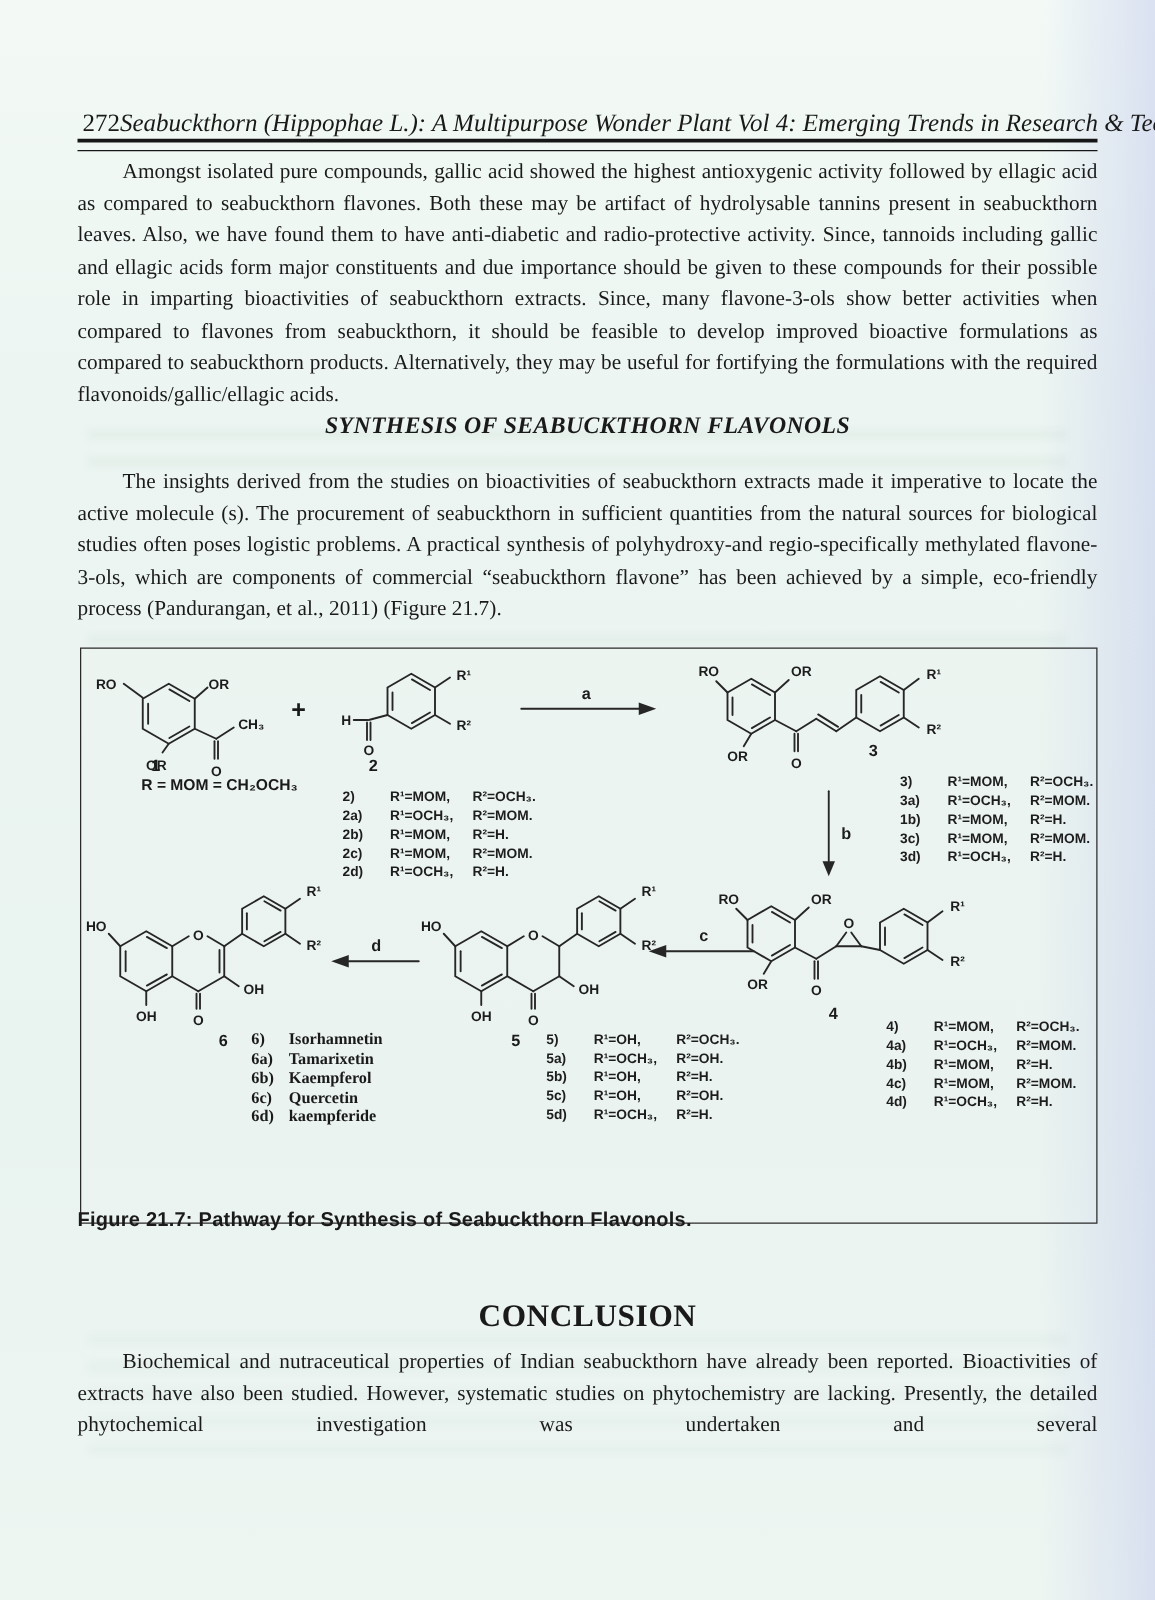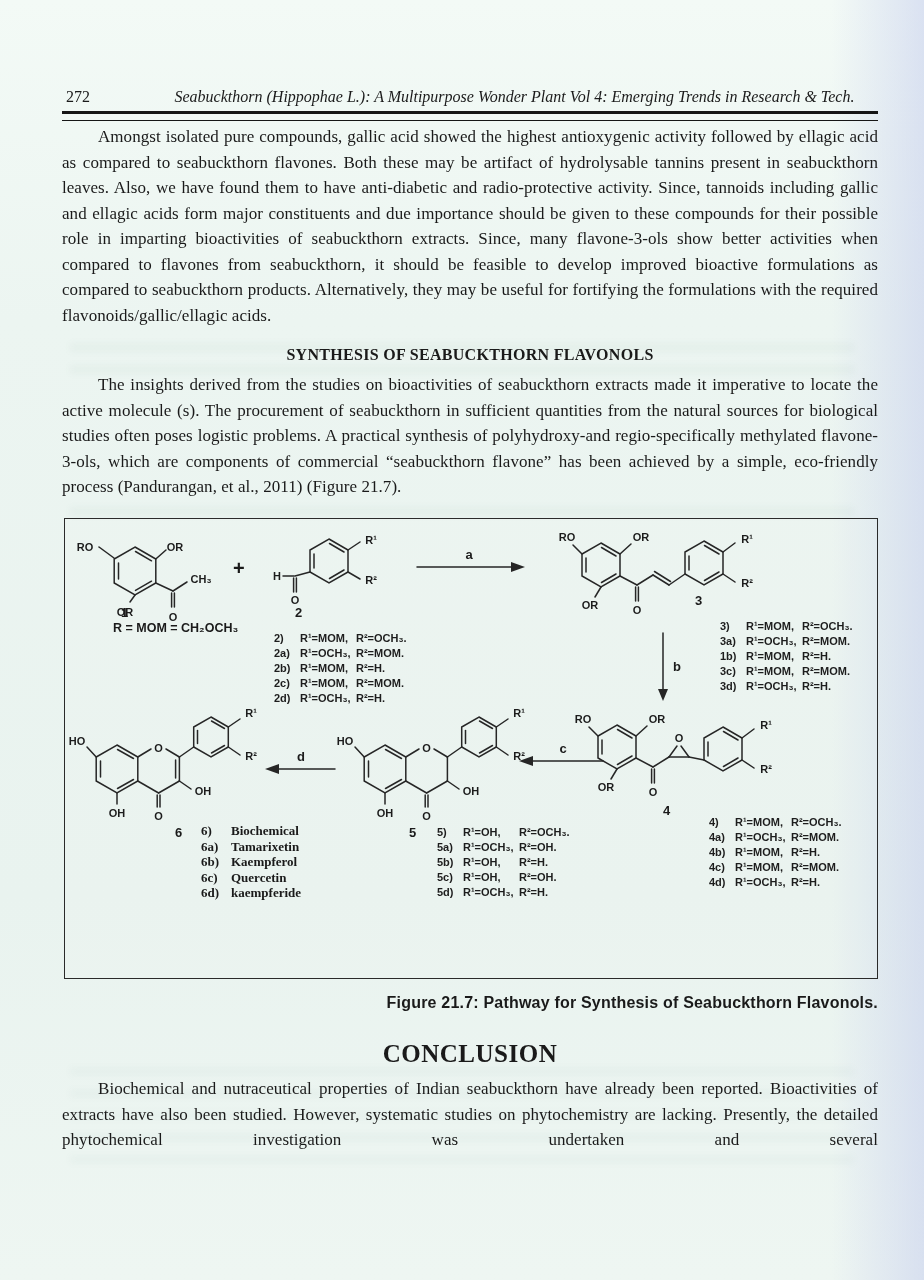--- a/index.html
+++ b/index.html
@@ -5,54 +5,54 @@
   html,body{margin:0;padding:0;}
   .page{
     position:relative;width:924px;height:1280px;overflow:hidden;
     background:
       linear-gradient(90deg, rgba(205,212,242,0) 90%, rgba(198,206,238,.55) 100%),
       linear-gradient(180deg,#f3faf6 0%,#ecf5f1 25%,#e9f3ef 70%,#eef6f2 100%);
     font-family:"Liberation Serif",serif;color:#1a1a1a;
   }
   .bleed{position:absolute;pointer-events:none;filter:blur(3px);opacity:.4;
     background:repeating-linear-gradient(0deg, rgba(120,158,145,.16) 0 9px, rgba(120,158,145,0) 9px 22px);}
-  .pghead{position:absolute;top:88px;left:66px;right:33px;display:flex;align-items:baseline;font-size:16px;}
+  .pghead{position:absolute;top:88px;left:66px;right:33px;display:flex;align-items:baseline;font-size:20px;}
   .pgnum{width:72px;}
   .runtitle{flex:1;font-style:italic;text-align:center;white-space:nowrap;}
   .rule{position:absolute;top:111px;left:62px;right:46px;height:6px;
     border-top:3px solid #161616;border-bottom:1.5px solid #161616;}
   .body{position:absolute;left:62px;width:816px;margin:0;font-size:17px;line-height:25.5px;
     text-align:justify;text-indent:36px;letter-spacing:.05px;}
   .p1{top:124px;}
   .p2{top:372px;}
   .p3{top:1076px;text-align-last:justify;}
   .h-sec{position:absolute;left:62px;width:816px;margin:0;text-align:center;font-weight:bold;}
-  .h1{top:346px;font-size:16px;letter-spacing:.3px;}
+  .h1{top:330px;font-size:19px;letter-spacing:.3px;font-style:italic;}
   .h2{top:1040px;font-size:25px;letter-spacing:.5px;}
   .schemebox{position:absolute;left:64px;top:518px;width:812px;height:459px;margin:0;
     border:1.6px solid #2a2a2a;background:rgba(255,255,255,.06);}
   .schemebox svg{position:absolute;overflow:visible;}
   svg line,svg path,svg polyline{stroke:#262626;stroke-width:1.5;fill:none;stroke-linecap:round;}
   svg polygon.head{fill:#262626;stroke:none;}
   svg text{font-family:"Liberation Sans",sans-serif;font-size:11px;font-weight:bold;fill:#1c1c1c;text-anchor:middle;}
   svg text.al{font-size:13px;}
   .plus{position:absolute;left:168px;top:38px;font:bold 20px "Liberation Sans",sans-serif;}
   .cnum{position:absolute;font:bold 13px "Liberation Sans",sans-serif;}
   .rdef{position:absolute;left:10px;top:102px;font:bold 12.5px "Liberation Sans",sans-serif;margin-left:38px;}
   .clist{position:absolute;font:bold 11px "Liberation Sans",sans-serif;color:#1d1d1d;white-space:nowrap;}
   .clist .row{display:flex;height:15px;line-height:15px;}
   .clist .cid{width:26px;}
-  .clist .cr1{width:56px;}
+  .clist .cr1{width:66px;margin-left:12px;}
   .nlist{position:absolute;font:bold 13px "Liberation Serif",serif;white-space:nowrap;}
   .nlist .row{display:flex;height:15.5px;line-height:15.5px;}
   .nlist .cid{width:30px;}
   .scheme-cap{position:absolute;left:0;right:0;top:420px;text-align:center;
     font:11.5px "Liberation Sans",sans-serif;line-height:15px;color:#222;}
   .scheme-cap .b{font-weight:bold;}
-  .figcap{position:absolute;left:62px;width:816px;top:994px;text-align:right;
+  .figcap{position:absolute;left:62px;width:816px;top:968px;text-align:left;
     font:bold 16px "Liberation Sans",sans-serif;letter-spacing:.2px;}
 </style>
 </head>
 <body>
 
 <div class="page">
 
   <div class="bleed" style="left:70px;right:70px;top:330px;height:44px;"></div>
   <div class="bleed" style="left:70px;right:70px;top:494px;height:22px;"></div>
   <div class="bleed" style="left:70px;right:70px;top:1056px;height:108px;opacity:.3;"></div>
@@ -390,21 +390,21 @@
       <text x="93.6" y="113">O</text>
       <text x="138" y="88">OH</text>
       <text x="186" y="10">R¹</text>
       <text x="186" y="53">R²</text>
     </svg>
     <div class="cnum" style="left:110px;top:306px;">6</div>
 
     <div class="nlist" style="left:136px;top:304px;">
       <div class="row">
           <span class="cid">6)</span>
-          <span>Biochemical</span>
+          <span>Isorhamnetin</span>
         </div>
       <div class="row">
           <span class="cid">6a)</span>
           <span>Tamarixetin</span>
         </div>
       <div class="row">
           <span class="cid">6b)</span>
           <span>Kaempferol</span>
         </div>
       <div class="row">

